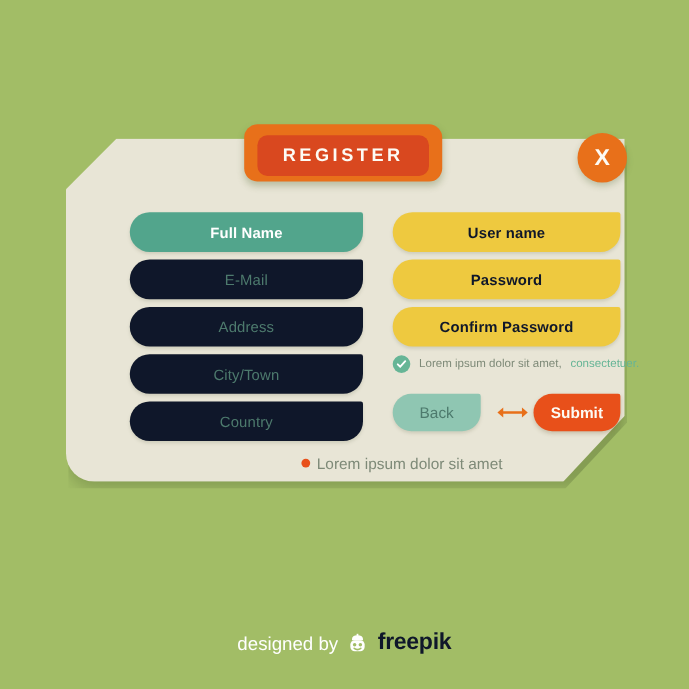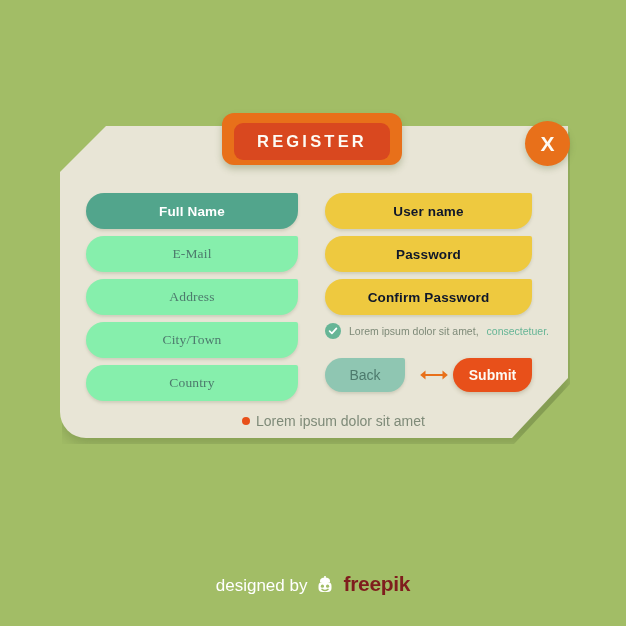--- a/index.html
+++ b/index.html
@@ -37,20 +37,21 @@
     position: absolute;
     inset: 0;
     background: #e8e5d6;
     -webkit-clip-path: polygon(46px 0, 100% 0, 100% 252px, 452px 100%, 24px 100%, 0 100%, 0 46px);
     clip-path: polygon(46px 0, 100% 0, 100% 252px, 452px 100%, 24px 100%, 0 100%, 0 46px);
     border-bottom-left-radius: 26px;
   }
   #card-inner {
     position: absolute;
     inset: 0;
+    margin-left: 32px;
   }
 
   
   #register-tab {
     position: absolute;
     left: 222px;
     top: 113px;
     width: 180px;
     height: 52px;
     background: #e8701a;
@@ -119,21 +120,21 @@
     box-sizing: border-box;
   }
   .field-label {
     font-size: 13.5px;
     font-weight: bold;
     letter-spacing: .15px;
   }
 
   .field.teal-dark { background: #52a58c; }
   .field.teal-dark .field-label { color: #ffffff; }
-  .field.teal-light { background: #86efac; font-family: Liberation Serif, serif; }
+  .field.teal-light { background: #0f172a; }
   .field.teal-light .field-label { color: #4d7a6d; font-weight: normal; font-size: 13.5px; }
   .field.yellow { background: #eec93f; }
   .field.yellow .field-label { color: #0f172a; }
 
   
   #terms-row {
     position: absolute;
     left: 265px;
     top: 197px;
     display: flex;
@@ -251,21 +252,21 @@
     align-items: flex-end;
     justify-content: center;
     gap: 7px;
   }
   #freepik-designed-by {
     color: #ffffff;
     font-size: 17px;
   }
   #freepik-logo-icon { display: block; }
   #freepik-wordmark {
-    color: #7f1d1d;
+    color: #0f172a;
     font-size: 21px;
     font-weight: bold;
     letter-spacing: -0.3px;
   }
 </style>
 </head>
 <body>
 
 <div id="card-wrap">
   <div id="card-shadow"></div>

